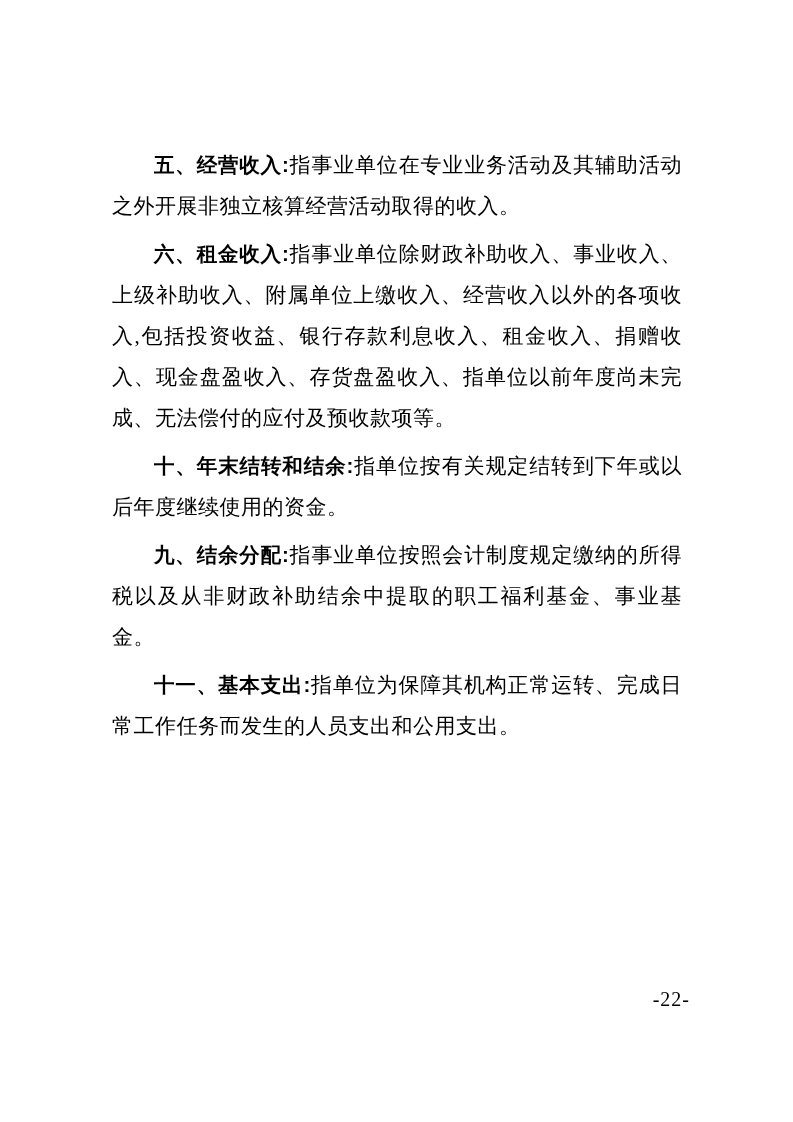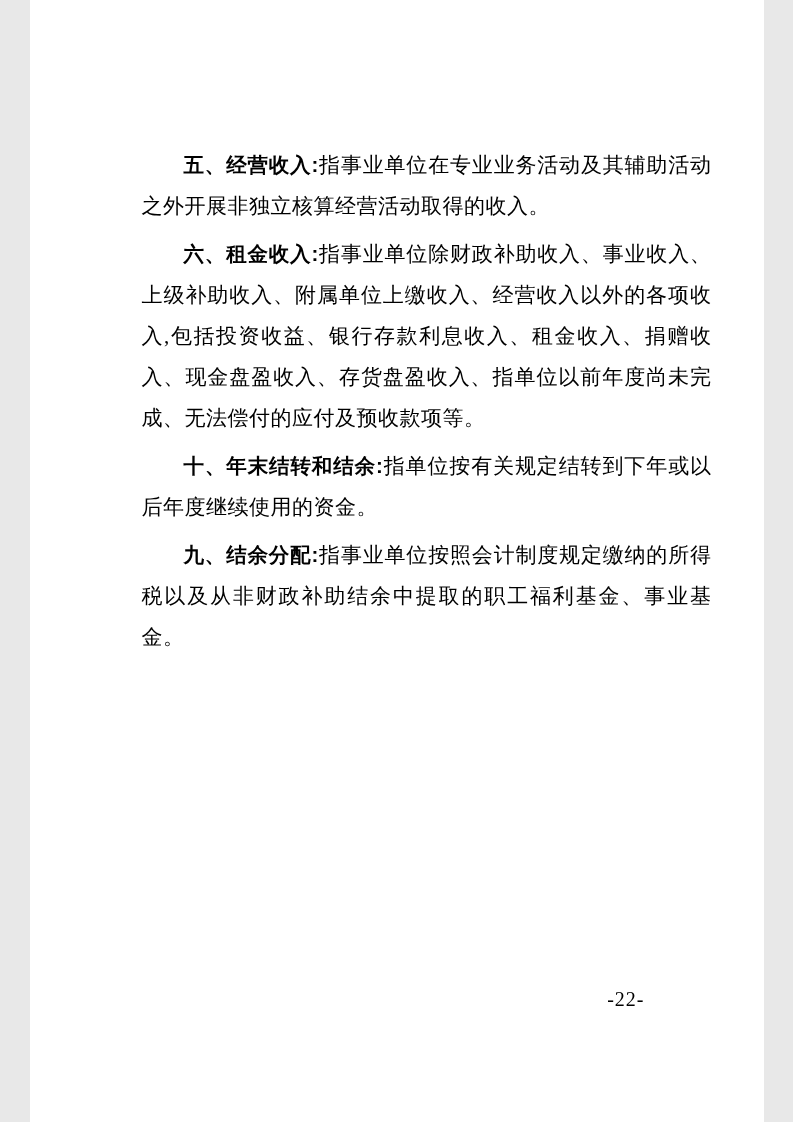--- a/index.html
+++ b/index.html
@@ -2,21 +2,21 @@
 <html><head>
 <meta charset="utf-8">
 <style>
   html, body {
     margin: 0;
     padding: 0;
     background: #e8e8e8;
   }
   .page {
     position: relative;
-    width: 734px;
+    width: 793px;
     height: 1122px;
     margin: 0 auto;
     background: #ffffff;
     overflow: hidden;
     font-family: "Liberation Serif", "DejaVu Serif", serif;
     color: #000000;
   }
   .content {
     position: absolute;
     top: 144px;
@@ -38,21 +38,21 @@
     font-weight: bold;
     font-family: "Liberation Sans", "DejaVu Sans", sans-serif;
     font-size: 20.5px;
   }
   .body-text {
     font-weight: normal;
   }
   .page-number {
     position: absolute;
     top: 988px;
-    right: 119px;
+    right: 103px;
     font-size: 20px;
     font-family: "Liberation Serif", "DejaVu Serif", serif;
     letter-spacing: 1px;
   }
 </style>
 </head>
 <body>
 
 <div class="page">
   <div class="content">
@@ -60,17 +60,18 @@
     <p class="para"><span class="term">五、经营收入:</span><span class="body-text">指事业单位在专业业务活动及其辅助活动之外开展非独立核算经营活动取得的收入。</span></p>
 
     <p class="para"><span class="term">六、租金收入:</span><span class="body-text">指事业单位除财政补助收入、事业收入、上级补助收入、附属单位上缴收入、经营收入以外的各项收入,包括投资收益、银行存款利息收入、租金收入、捐赠收入、现金盘盈收入、存货盘盈收入、指单位以前年度尚未完成、无法偿付的应付及预收款项等。</span></p>
 
 
 
     <p class="para"><span class="term">十、年末结转和结余:</span><span class="body-text">指单位按有关规定结转到下年或以后年度继续使用的资金。</span></p>
 
     <p class="para"><span class="term">九、结余分配:</span><span class="body-text">指事业单位按照会计制度规定缴纳的所得税以及从非财政补助结余中提取的职工福利基金、事业基金。</span></p>
 
+    <p class="para"><span class="term">十一、基本支出:</span><span class="body-text">指单位为保障其机构正常运转、完成日常工作任务而发生的人员支出和公用支出。</span></p>
 
   </div>
 
   <div class="page-number">-22-</div>
 </div>
 
 </body></html>

